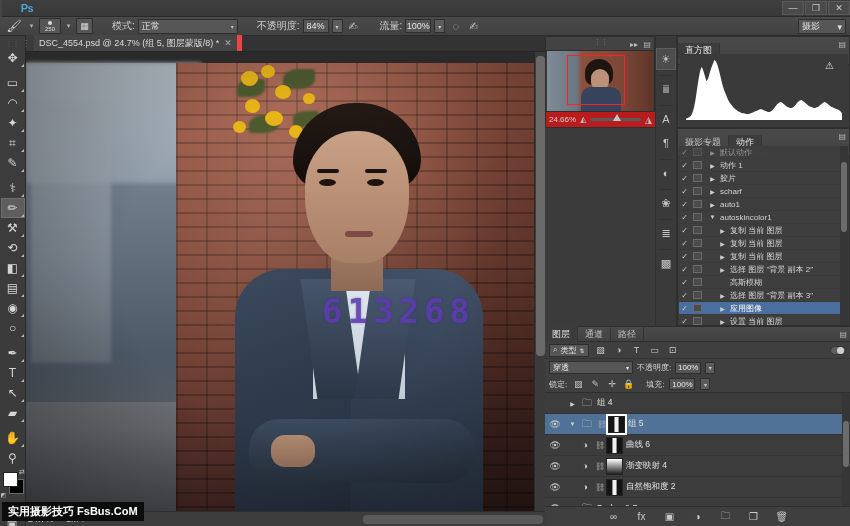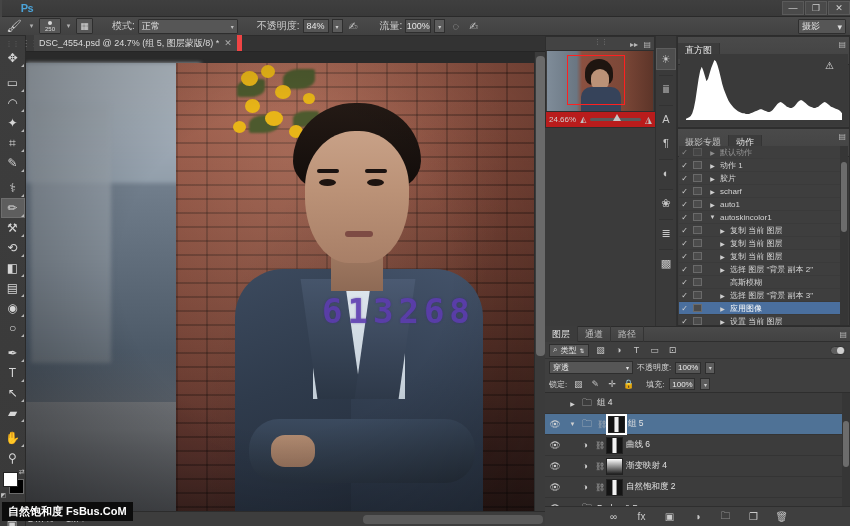--- a/index.html
+++ b/index.html
@@ -489,21 +489,21 @@
     </div>
   </div>
 
   <div class="wm-poco">
     <span>poco</span>
     <small>摄影专题</small>
   </div>
   <div class="wm-pocourl">http://photo.poco.cn</div>
 
   <div class="wm-fsbus">
-    <span class="cn">自然饱和度</span>
+    <span class="cn">实用摄影技巧</span>
     <span class="en">FsBus.CoM</span>
   </div>
 
   <div class="vscroll">
     <div class="vthumb"></div>
   </div>
 
   <div class="statusbar">
     <span class="zoomv">24.7%</span>
     <span class="docinfo">1M</span>

